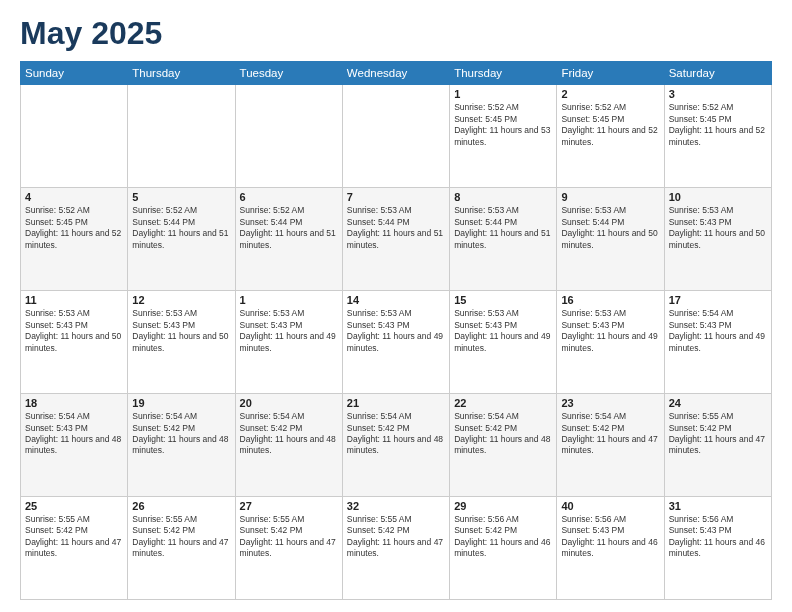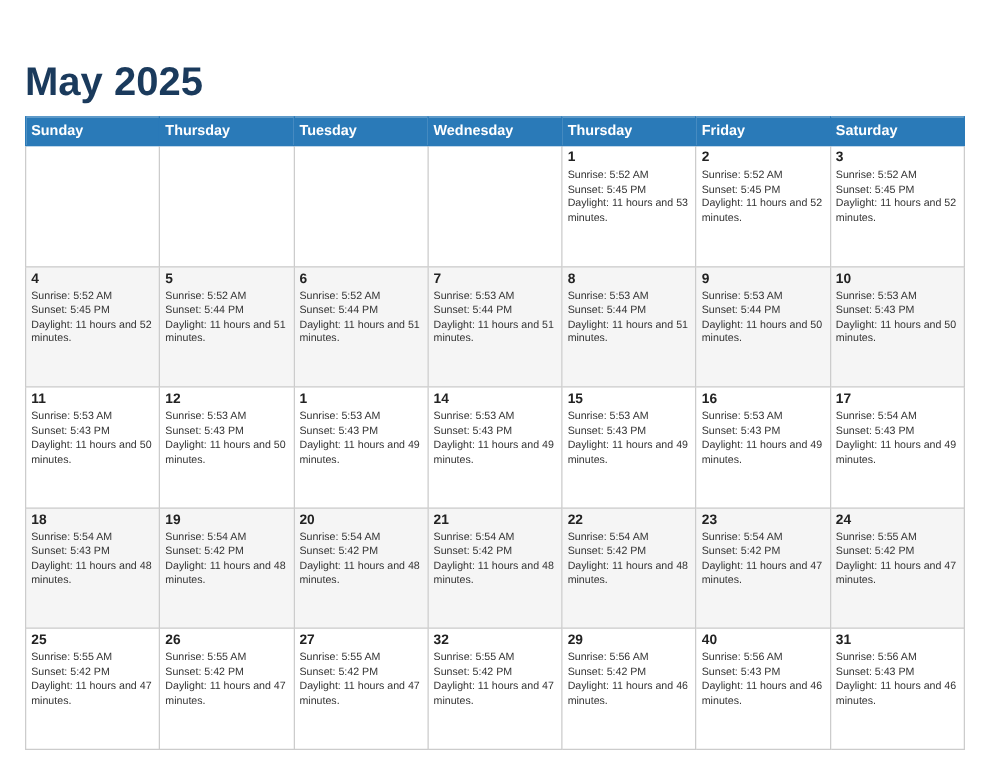--- a/index.html
+++ b/index.html
@@ -34,42 +34,41 @@
       color: #1a3a5c;
       line-height: 1.1;
     }
     .logo-text .blue { color: #2a7ab8; }
     .logo-icon {
       width: 28px;
       height: 28px;
     }
     .title-block {
       text-align: right;
-      margin-top: 32px;
     }
     .main-title {
       font-size: 32px;
       font-weight: bold;
       color: #1a3a5c;
       line-height: 1.1;
     }
     .subtitle {
       font-size: 14px;
       color: #444;
     }
     .calendar-table {
       width: 100%;
       border-collapse: collapse;
       flex: 1;
     }
     .calendar-table th {
       background: #2a7ab8;
       color: #fff;
       font-size: 11.5px;
-      font-weight: bold;
+      font-weight: normal;
       padding: 5px 4px;
       text-align: left;
       border: 1px solid #2a7ab8;
     }
     .calendar-table td {
       border: 1px solid #ccc;
       vertical-align: top;
       padding: 3px 4px;
       font-size: 9px;
       color: #333;

